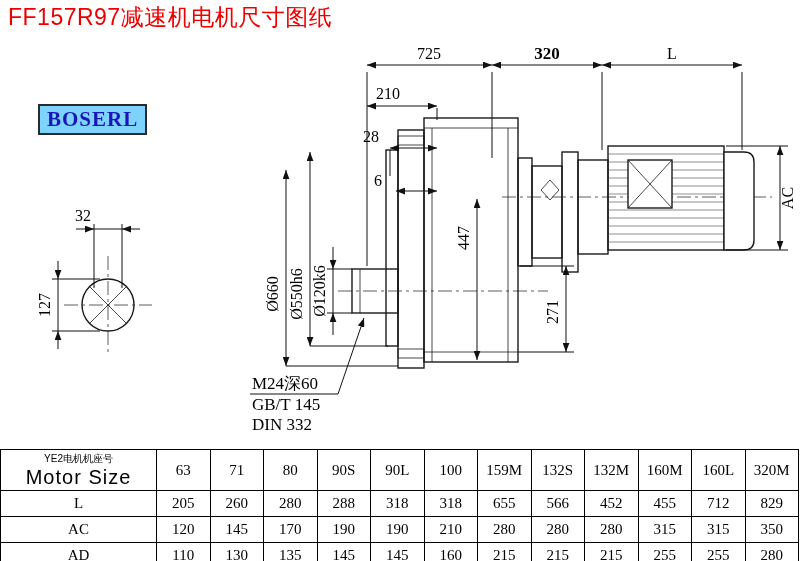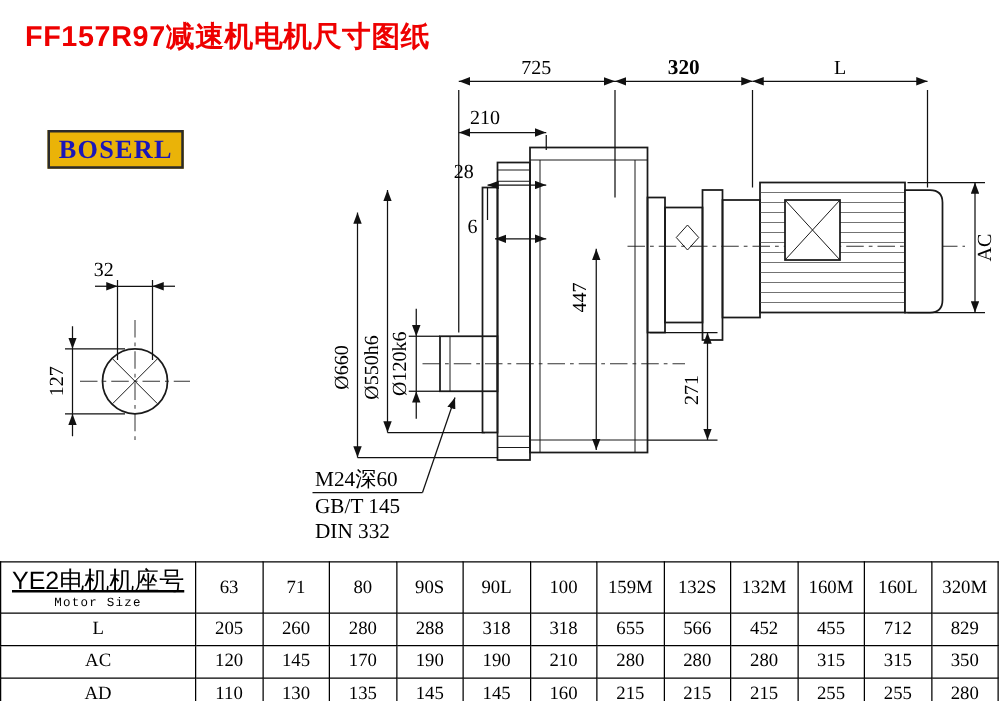--- a/index.html
+++ b/index.html
@@ -1,27 +1,27 @@
 <!DOCTYPE html>
 <html><head>
 <meta charset="utf-8">
 <style>
   html,body{margin:0;padding:0;}
   body{
     width:800px;height:561px;position:relative;overflow:hidden;
     background:#ffffff;font-family:"Liberation Serif",serif;
   }
   .page-title{
-    position:absolute;left:8px;top:2px;margin:12px;
+    position:absolute;left:8px;top:2px;margin:0;
     font-family:"Liberation Sans",sans-serif;
-    font-size:23px;font-weight:bold;color:#ee0000;letter-spacing:.5px;
+    font-size:23px;font-weight:normal;color:#ee0000;letter-spacing:.5px;
   }
   .logo-box{
     position:absolute;left:38px;top:104px;z-index:3;
-    border:2px solid #2a2a2a;padding:0 7px;background:#eab308;
+    border:2px solid #2a2a2a;padding:0 7px;background:#7dd3fc;
     font-family:"Liberation Serif",serif;font-weight:bold;
     font-size:21px;color:#1a16b8;letter-spacing:1px;line-height:27px;
   }
   svg.drawing{position:absolute;left:0;top:0;}
   
   .part{fill:none;stroke:#1a1a1a;stroke-width:1.4;}
   .partw{fill:#ffffff;stroke:#1a1a1a;stroke-width:1.4;}
   .thin{fill:none;stroke:#1a1a1a;stroke-width:.8;}
   .fin{stroke:#444;stroke-width:.6;}
   .dim{fill:none;stroke:#111;stroke-width:1;}
@@ -33,22 +33,22 @@
   table.size{
     position:absolute;left:0;top:449px;width:799px;
     border-collapse:collapse;table-layout:fixed;background:#fff;
   }
   table.size td,table.size th{
     border:1px solid #000;text-align:center;vertical-align:middle;
     font-family:"Liberation Serif",serif;font-size:15px;font-weight:normal;
     color:#000;padding:1px 0;height:23px;overflow:hidden;white-space:nowrap;
   }
   table.size th.label-col{width:155px;height:40px;padding:0;}
-  .hdr-cn{font-size:20px;font-family:"Liberation Sans",sans-serif;text-decoration:underline;}
-  .hdr-en{font-size:10px;font-family:Liberation Mono, monospace;letter-spacing:1px;}
+  .hdr-cn{font-size:10px;font-family:"Liberation Sans",sans-serif;}
+  .hdr-en{font-size:20px;font-family:Liberation Sans, sans-serif;letter-spacing:1px;}
 </style>
 </head>
 <body>
 
 <h1 class="page-title">FF157R97减速机电机尺寸图纸</h1>
 <div class="logo-box">BOSERL</div>
 
 <svg class="drawing" width="800" height="450" viewBox="0 0 800 450" xmlns="http://www.w3.org/2000/svg">
   <defs>
     <marker id="arr" viewBox="0 0 8 6" refX="8" refY="3" markerWidth="9" markerHeight="7" orient="auto-start-reverse">

